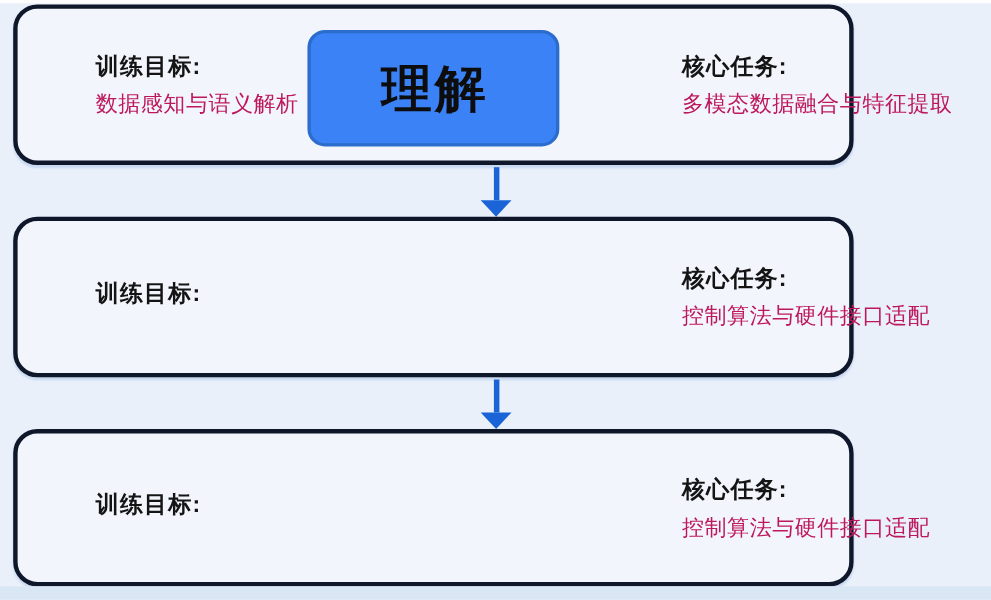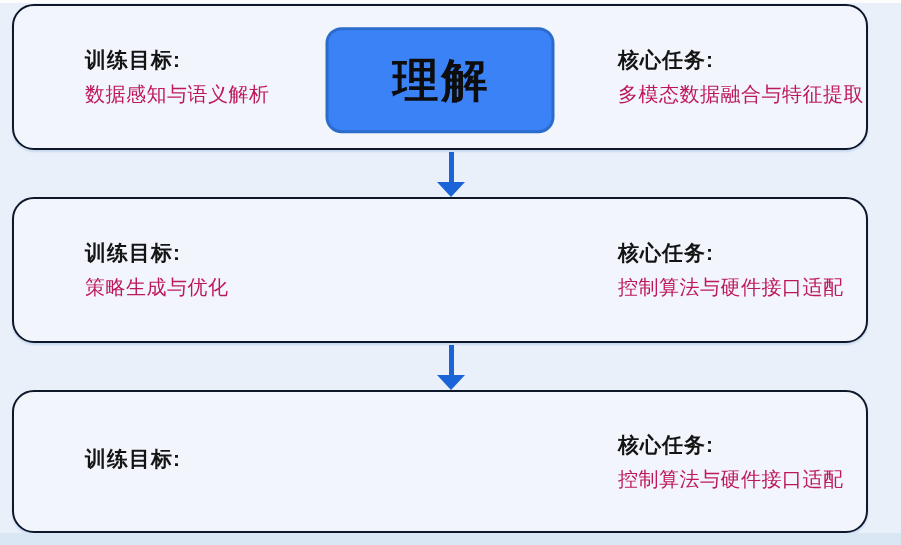--- a/index.html
+++ b/index.html
@@ -22,24 +22,24 @@
   }
   .bottom-strip {
     position: absolute;
     left: 0; right: 0; bottom: 0;
     height: 12px;
     background: #d9e6f4;
   }
   .stage-card {
     position: absolute;
     left: 12px;
-    width: 856px;
+    width: 764px;
     box-sizing: border-box;
     background: #f2f6fc;
-    border: 2px solid #0f172a;
+    border: 4px solid #0f172a;
     border-radius: 22px;
     box-shadow: 0 2px 2px rgba(58, 111, 199, 0.18);
   }
   #stage-card-0 { top: 4px;   height: 146px; }
   #stage-card-1 { top: 197px; height: 146px; }
   #stage-card-2 { top: 390px; height: 143px; }
 
   .goal-block {
     position: absolute;
     left: 71px;
@@ -132,21 +132,20 @@
 </section>
 
 <div class="flow-arrow" id="flow-arrow-0">
   <div class="arrow-stem"></div>
   <div class="arrow-head"></div>
 </div>
 
 <section class="stage-card" id="stage-card-1">
   <div class="goal-block">
     <div class="block-label">训练目标:</div>
-    <div class="block-desc">策略生成与优化</div>
   </div>
   <div class="task-block">
     <div class="block-label">核心任务:</div>
     <div class="block-desc">控制算法与硬件接口适配</div>
   </div>
 </section>
 
 <div class="flow-arrow" id="flow-arrow-1">
   <div class="arrow-stem"></div>
   <div class="arrow-head"></div>

